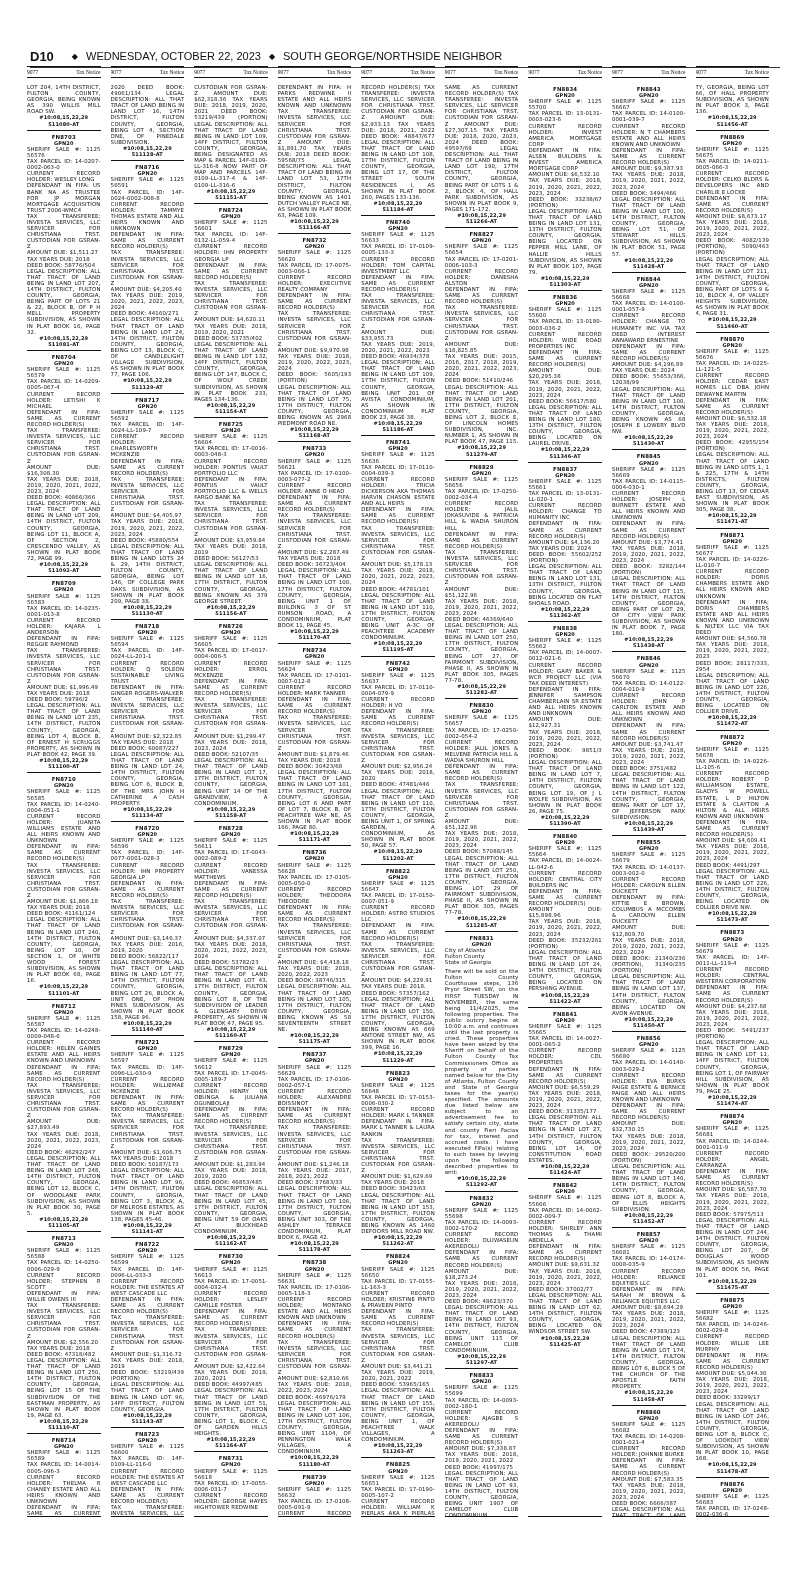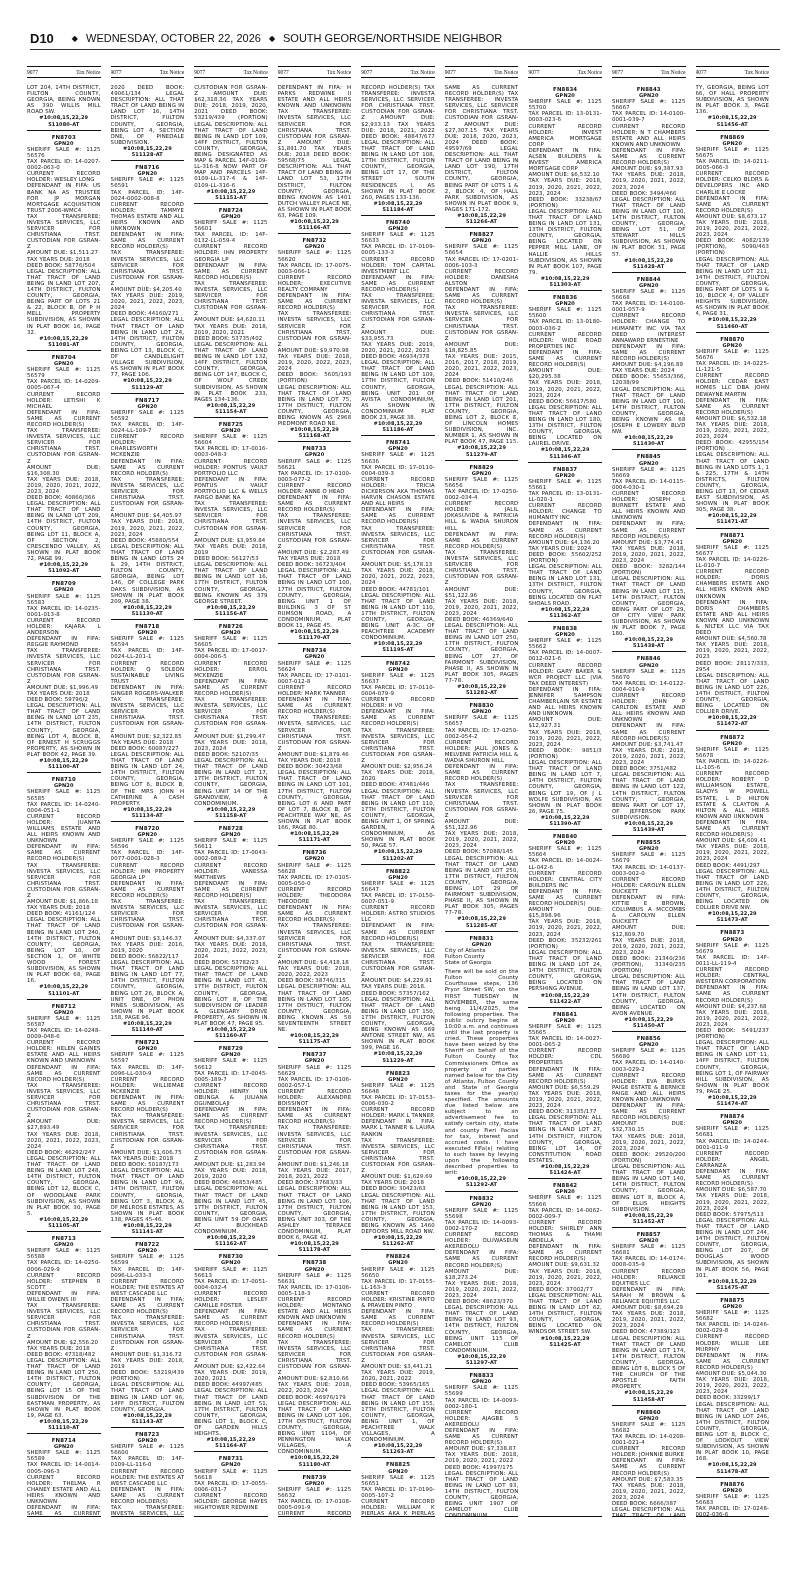--- a/index.html
+++ b/index.html
@@ -1,17 +1,17 @@
 <!DOCTYPE html>
 <html><head>
 <meta charset="utf-8">
 <style>
   html,body{margin:0;padding:0;background:#fff;}
   body{width:792px;height:1584px;overflow:hidden;position:relative;font-family:"DejaVu Sans",sans-serif;color:#111;}
-  .masthead{position:absolute;left:30px;top:30px;width:740px;height:16px;display:flex;align-items:center;font-family:"Liberation Sans",sans-serif;font-size:11px;color:#111;}
+  .masthead{position:absolute;left:30px;top:48px;width:740px;height:16px;display:flex;align-items:center;font-family:"Liberation Sans",sans-serif;font-size:11px;color:#111;}
   .masthead .page{font-weight:bold;font-size:13px;margin-right:10px;}
   .masthead .sep{font-size:8px;margin:0 8px;}
   .masthead .rule{position:absolute;left:0;right:-10px;top:19px;border-top:1px solid #333;}
   .cols{position:absolute;left:27px;top:66px;width:742px;height:1480px;display:flex;gap:0;}
   .col{width:83px;margin-right:10px;position:relative;height:100%;overflow:hidden;}
   .col:last-child{margin-right:0;}
   .colhead{display:flex;justify-content:space-between;font-family:"Liberation Serif",serif;font-size:5.5px;border-top:1.5px solid #111;border-bottom:1px solid #111;padding:2px 0 2px 0;margin-bottom:6px;}
   .colbody{height:1432px;overflow:hidden;border-bottom:1px solid #111;}
   .notice{font-size:5.4px;line-height:6.1px;text-align:justify;letter-spacing:0.15px;text-transform:uppercase;}
   .notice p{margin:0;}
@@ -19,21 +19,21 @@
   .notice .tag{text-align:center;font-weight:bold;font-size:5px;}
   .notice .plain{text-transform:none;}
   .divider{border-top:1px solid #111;margin:3px 0 3px 0;}
 </style>
 </head>
 <body>
 
 <div class="masthead">
   <span class="page">D10</span>
   <span class="sep">◆</span>
-  <span>WEDNESDAY, OCTOBER 22, 2026</span>
+  <span>WEDNESDAY, OCTOBER 22, 2023</span>
   <span class="sep">◆</span>
   <span>SOUTH GEORGE/NORTHSIDE NEIGHBOR</span>
   <div class="rule"></div>
 </div>
 
 <div class="cols" id="cols">
     <div class="col">
       <div class="colhead">
         <span>9077</span>
         <span>Tax Notice</span>

